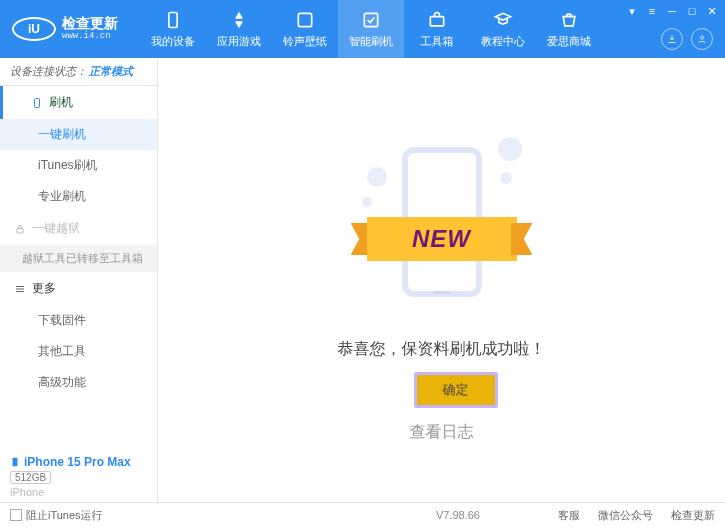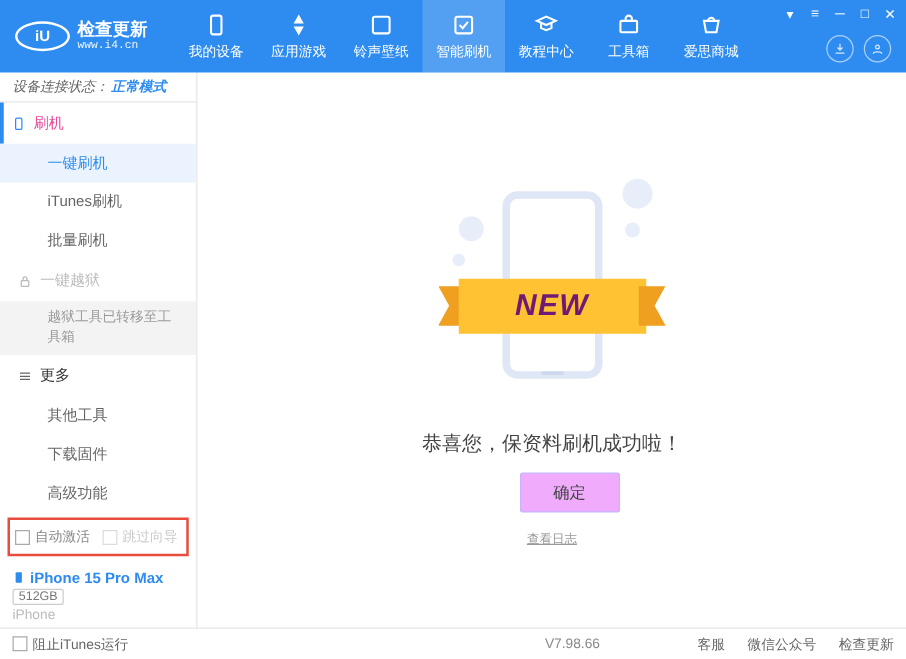--- a/index.html
+++ b/index.html
@@ -22,25 +22,25 @@
 .header-circles { position: absolute; right: 12px; bottom: 8px; display: flex; gap: 8px; }
 .circle-btn { width: 22px; height: 22px; border: 1.5px solid rgba(255,255,255,0.6); border-radius: 50%; display: flex; align-items: center; justify-content: center; cursor: pointer; }
 .circle-btn svg { width: 12px; height: 12px; fill: none; stroke: rgba(255,255,255,0.8); stroke-width: 2; }
 
 .body-area { display: flex; height: 444px; }
 .sidebar { width: 158px; border-right: 1px solid #e5e5e5; display: flex; flex-direction: column; font-size: 12px; color: #555; }
 .status-bar { height: 28px; border-bottom: 1px solid #e5e5e5; display: flex; align-items: center; padding: 0 10px; font-size: 11px; color: #666; font-style: italic; }
 .status-bar .mode { color: #2e8cf0; font-weight: bold; margin-left: 2px; }
 
 .side-sec-title { display: flex; align-items: center; gap: 6px; padding: 8px 14px; color: #333; font-size: 12px; }
-.side-sec-title.active { border-left: 3px solid #2e8cf0; color: #ec4899; padding-left: 6px; }
+.side-sec-title.active { border-left: 3px solid #2e8cf0; color: #14532d; padding-left: 28px; }
 .side-sec-title.disabled { color: #bbb; }
 .side-item { padding: 7px 10px 7px 38px; cursor: pointer; font-size: 12px; color: #666; }
 .side-item.active { background: #eaf3fe; color: #2e8cf0; }
-.side-item.gray { background: #f3f3f3; color: #999; line-height: 1.4; padding: 6px 10px 6px 38px; font-size: 11px; }
+.side-item.gray { background: #f3f3f3; color: #999; line-height: 1.4; padding: 6px 10px 6px 22px; font-size: 11px; }
 
 .check-row { border: 2px solid #e74c3c; margin: 4px 6px; padding: 6px 4px; display: flex; gap: 10px; align-items: center; font-size: 11px; color: #888; }
 .chk { width: 12px; height: 12px; border: 1px solid #aaa; display: inline-block; flex-shrink: 0; }
 .chk-item { display: flex; align-items: center; gap: 4px; }
 .chk-item.disabled { color: #ccc; }
 .chk-item.disabled .chk { border-color: #ddd; }
 
 .device-info { padding: 6px 10px 4px; font-size: 12px; }
 .device-name { color: #2e8cf0; font-weight: bold; display: flex; align-items: center; gap: 4px; }
 .device-name svg { width: 10px; height: 14px; fill: #2e8cf0; }
@@ -56,22 +56,22 @@
 .b2 { width: 10px; height: 10px; left: 0; top: 70px; }
 .b3 { width: 24px; height: 24px; right: 0; top: 10px; }
 .b4 { width: 12px; height: 12px; right: 10px; top: 45px; }
 .ribbon-wrap { position: absolute; left: -5px; top: 90px; width: 170px; height: 44px; }
 .ribbon-wrap::before, .ribbon-wrap::after { content: ""; position: absolute; top: 6px; width: 22px; height: 32px; background: #f0a020; }
 .ribbon-wrap::before { left: -6px; clip-path: polygon(0 0, 100% 0, 100% 100%, 0 100%, 40% 50%); }
 .ribbon-wrap::after { right: -6px; clip-path: polygon(0 0, 100% 0, 60% 50%, 100% 100%, 0 100%); }
 .ribbon { position: absolute; left: 10px; right: 10px; top: 0; bottom: 0; background: #ffc233; display: flex; align-items: center; justify-content: center; font-weight: 900; font-style: italic; font-size: 24px; color: #701a75; letter-spacing: 1px; }
 
 .success-text { font-size: 16px; color: #444; }
-.ok-btn { border: 1px solid #c4b5fd; background: #f0abfc; padding: 6px 26px; font-size: 13px; color: #444; cursor: pointer; border-radius: 2px; margin-left: 28px; }
-.log-link { font-size: 10px; color: #999; text-decoration: underline; cursor: pointer; margin-top: 2px; }
+.ok-btn { border: 3px solid #c4b5fd; background: #eab308; padding: 6px 26px; font-size: 13px; color: #444; cursor: pointer; border-radius: 2px; margin-left: 28px; }
+.log-link { font-size: 16px; color: #999; cursor: pointer; margin-top: 2px; }
 
 .footer { height: 25px; border-top: 1px solid #e5e5e5; display: flex; align-items: center; font-size: 11px; color: #666; padding: 0 10px; }
 .footer .chk-item { margin-right: auto; }
 .footer .ver { margin-right: 60px; color: #888; }
 .footer .flink { margin-left: 18px; cursor: pointer; }
 .spacer { flex: 1; }
 </style>
 </head>
 <body>
 
@@ -104,31 +104,31 @@
     </div>
     <div class="nav-tab active">
       <svg viewBox="0 0 24 24">
           <rect x="4" y="4" width="16" height="16" rx="2" fill="none" stroke-width="2"></rect>
           <path d="M8 12l3 3 5-6" fill="none" stroke-width="2"></path>
         </svg>
       <span>智能刷机</span>
     </div>
     <div class="nav-tab">
       <svg viewBox="0 0 24 24">
+          <rect x="4" y="8" width="16" height="11" rx="1" fill="none" stroke-width="2"></rect>
+          <path d="M9 8V6a3 3 0 016 0v2" fill="none" stroke-width="2"></path>
+        </svg>
+      <span>工具箱</span>
+    </div>
+    <div class="nav-tab">
+      <svg viewBox="0 0 24 24">
           <path d="M3 8l9-4 9 4-9 4z" fill="none" stroke-width="2"></path>
           <path d="M7 10v5l5 2 5-2v-5" fill="none" stroke-width="2"></path>
         </svg>
       <span>教程中心</span>
-    </div>
-    <div class="nav-tab">
-      <svg viewBox="0 0 24 24">
-          <rect x="4" y="8" width="16" height="11" rx="1" fill="none" stroke-width="2"></rect>
-          <path d="M9 8V6a3 3 0 016 0v2" fill="none" stroke-width="2"></path>
-        </svg>
-      <span>工具箱</span>
     </div>
     <div class="nav-tab">
       <svg viewBox="0 0 24 24">
           <path d="M5 8h14l-2 11H7z" fill="none" stroke-width="2"></path>
           <path d="M9 8a3 3 0 016 0" fill="none" stroke-width="2"></path>
         </svg>
       <span>爱思商城</span>
     </div>
   </div>
   <div class="header-right">
@@ -161,53 +161,43 @@
     </div>
 
     <div class="side-sec-title active">
       <svg width="12" height="12" viewBox="0 0 24 24">
           <rect x="7" y="3" width="10" height="18" rx="2" fill="none" stroke="#2e8cf0" stroke-width="2"></rect>
         </svg>
       <span>刷机</span>
     </div>
     <div class="side-item active">一键刷机</div>
     <div class="side-item">iTunes刷机</div>
-    <div class="side-item">批量刷机</div>
+    <div class="side-item">专业刷机</div>
 
     <div class="side-sec-title disabled">
       <svg width="12" height="12" viewBox="0 0 24 24">
           <rect x="6" y="11" width="12" height="9" rx="1" fill="none" stroke="#bbb" stroke-width="2"></rect>
           <path d="M9 11V8a3 3 0 016 0v3" fill="none" stroke="#bbb" stroke-width="2"></path>
         </svg>
       <span>一键越狱</span>
     </div>
     <div class="side-item gray">越狱工具已转移至工具箱</div>
 
     <div class="side-sec-title">
       <svg width="12" height="12" viewBox="0 0 24 24">
           <path d="M4 7h16M4 12h16M4 17h16" stroke="#666" stroke-width="2"></path>
         </svg>
       <span>更多</span>
     </div>
+    <div class="side-item">下载固件</div>
     <div class="side-item">其他工具</div>
-    <div class="side-item">下载固件</div>
     <div class="side-item">高级功能</div>
 
     <div class="spacer"></div>
 
-    <div class="check-row">
-      <label class="chk-item">
-          <span class="chk"></span>
-          <span>自动激活</span>
-        </label>
-      <label class="chk-item disabled">
-          <span class="chk"></span>
-          <span>跳过向导</span>
-        </label>
-    </div>
 
     <div class="device-info">
       <div class="device-name">
         <svg viewBox="0 0 24 24">
             <rect x="6" y="2" width="12" height="20" rx="2"></rect>
           </svg>
         <span>iPhone 15 Pro Max</span>
       </div>
       <span class="storage-badge">512GB</span>
       <div class="device-type">iPhone</div>

